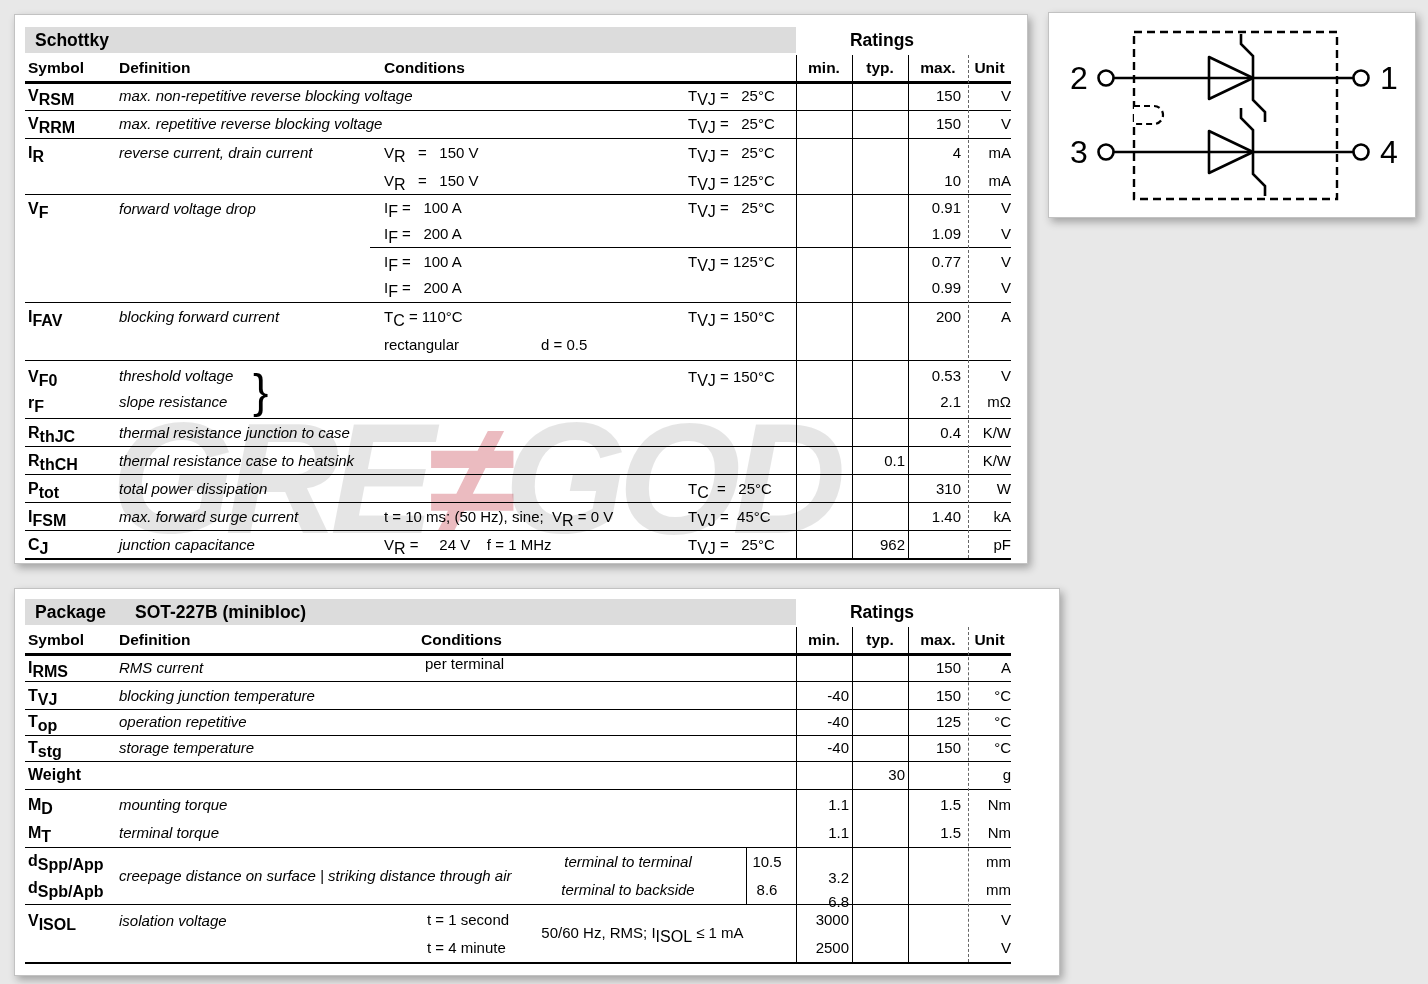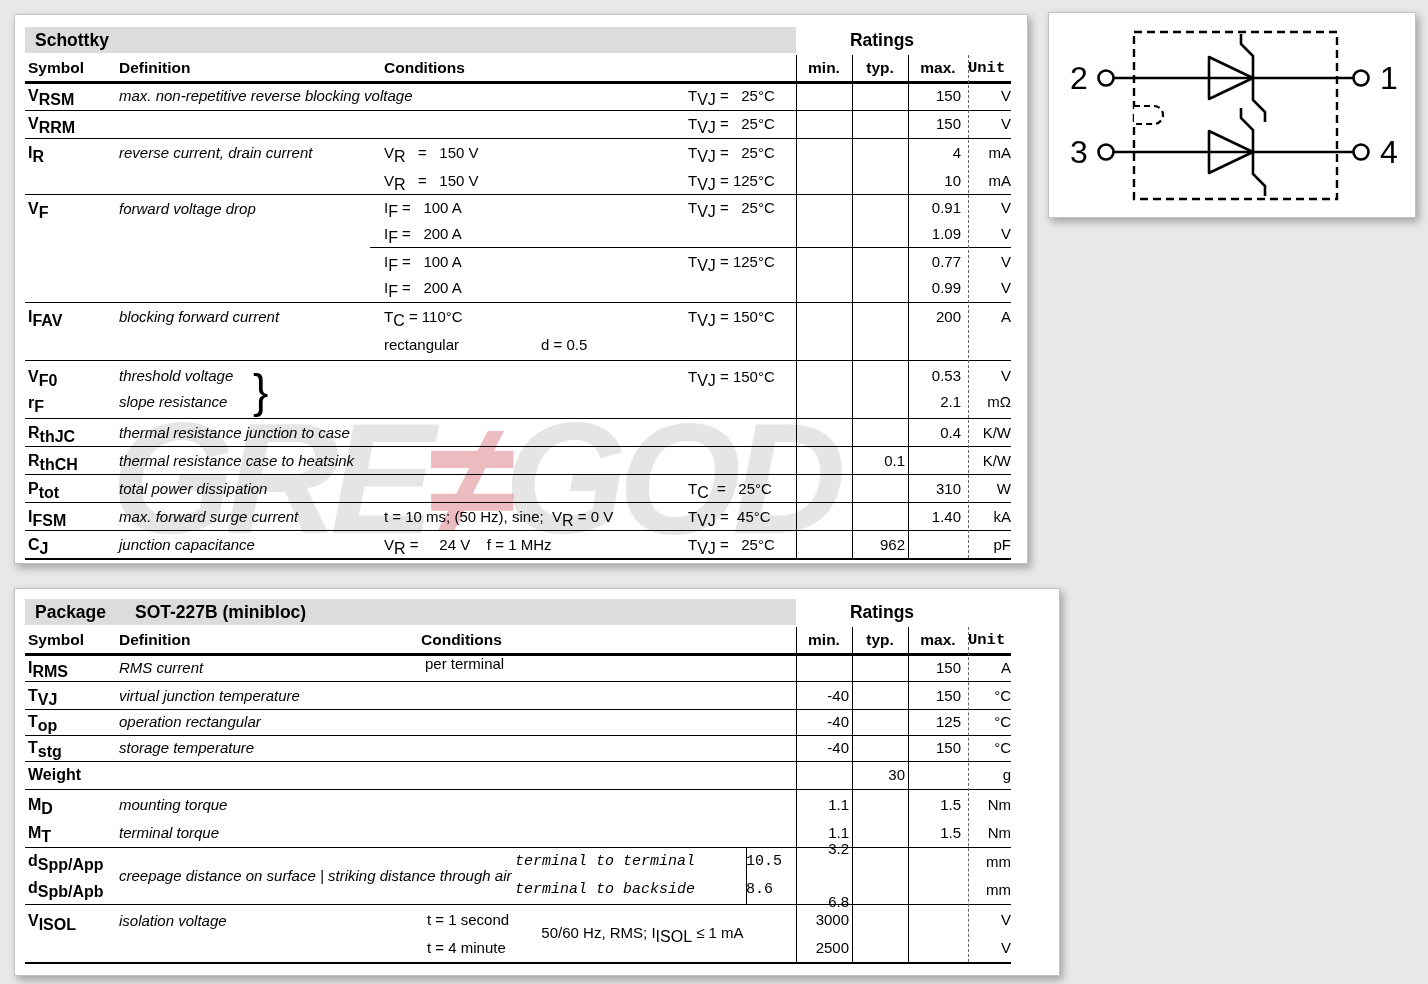--- a/index.html
+++ b/index.html
@@ -19,21 +19,21 @@
   .h26{line-height:26px;height:26px;}
   .h57{line-height:57px;height:57px;}
   .h58{line-height:58px;height:58px;}
   .b{font-weight:bold;}
   .t17{font-size:17.5px;}
   .hdr{font-weight:bold;font-size:15.5px;}
   .sym{font-weight:bold;font-size:16px;}
   .c sub{font-size:16px;line-height:0;}
   .def{font-style:italic;}
   .ctr{text-align:center;}
-  .rt{text-align:left;font-family:Liberation Mono, monospace;}
+  .rt{text-align:center;}
   .min{left:781px;width:53px;text-align:right;}
   .typ{left:837px;width:53px;text-align:right;}
   .max{left:893px;width:53px;text-align:right;}
   .unit{left:953px;width:43px;text-align:right;}
   .hl{position:absolute;left:10px;width:986px;height:1.4px;background:#000;}
   .thick{height:2.7px;}
   .vl{position:absolute;width:1.4px;background:#000;}
   .vld{position:absolute;width:0;border-left:1.5px dashed #666;}
   .brace{position:absolute;font-size:46px;font-weight:300;line-height:54px;height:54px;}
   .wm{position:absolute;left:96px;top:388px;z-index:0;font-style:italic;font-weight:bold;
@@ -78,20 +78,21 @@
     <div class="vl" style="left:893px;top:40px;height:503px"></div>
     <div class="vld" style="left:953px;top:40px;height:503px"></div>
 
     <div class="c sym" style="left:13px;top:67px">V<sub>RSM</sub></div>
     <div class="c def" style="left:104px;top:67px">max. non-repetitive reverse blocking voltage</div>
     <div class="c" style="left:673px;top:67px">T<sub>VJ</sub> =   25°C</div>
     <div class="c max" style="top:67px">150</div>
     <div class="c unit" style="top:67px">V</div>
 
     <div class="c sym" style="left:13px;top:95px">V<sub>RRM</sub></div>
+    <div class="c def" style="left:104px;top:95px">max. repetitive reverse blocking voltage</div>
     <div class="c" style="left:673px;top:95px">T<sub>VJ</sub> =   25°C</div>
     <div class="c max" style="top:95px">150</div>
     <div class="c unit" style="top:95px">V</div>
 
     <div class="c sym" style="left:13px;top:124px">I<sub>R</sub></div>
     <div class="c def" style="left:104px;top:124px">reverse current, drain current</div>
     <div class="c" style="left:369px;top:124px">V<sub>R</sub>   =   150 V</div>
     <div class="c" style="left:673px;top:124px">T<sub>VJ</sub> =   25°C</div>
     <div class="c max" style="top:124px">4</div>
     <div class="c unit" style="top:124px">mA</div>
@@ -199,27 +200,27 @@
     <div class="vld" style="left:953px;top:38px;height:335px"></div>
     <div class="vl" style="left:731px;top:258px;height:57px"></div>
 
     <div class="c sym" style="left:13px;top:65px">I<sub>RMS</sub></div>
     <div class="c def" style="left:104px;top:65px">RMS current</div>
     <div class="c h26" style="left:410px;top:62px">per terminal</div>
     <div class="c max" style="top:65px">150</div>
     <div class="c unit" style="top:65px">A</div>
 
     <div class="c sym" style="left:13px;top:93px">T<sub>VJ</sub></div>
-    <div class="c def" style="left:104px;top:93px">virtual junction temperature</div>
+    <div class="c def" style="left:104px;top:93px">blocking junction temperature</div>
     <div class="c min" style="top:93px">-40</div>
     <div class="c max" style="top:93px">150</div>
     <div class="c unit" style="top:93px">°C</div>
 
     <div class="c sym h26" style="left:13px;top:120px">T<sub>op</sub></div>
-    <div class="c def h26" style="left:104px;top:120px">operation rectangular</div>
+    <div class="c def h26" style="left:104px;top:120px">operation repetitive</div>
     <div class="c h26 min" style="top:120px">-40</div>
     <div class="c h26 max" style="top:120px">125</div>
     <div class="c h26 unit" style="top:120px">°C</div>
 
     <div class="c sym h26" style="left:13px;top:146px">T<sub>stg</sub></div>
     <div class="c def h26" style="left:104px;top:146px">storage temperature</div>
     <div class="c h26 min" style="top:146px">-40</div>
     <div class="c h26 max" style="top:146px">150</div>
     <div class="c h26 unit" style="top:146px">°C</div>
 
@@ -239,21 +240,21 @@
     <div class="c max" style="top:230px">1.5</div>
     <div class="c unit" style="top:230px">Nm</div>
 
     <div class="c sym h26" style="left:13px;top:259px">d<sub>Spp/App</sub></div>
     <div class="c sym h26" style="left:13px;top:286px">d<sub>Spb/Apb</sub></div>
     <div class="c def h57" style="left:104px;top:258px">creepage distance on surface | striking distance through air</div>
     <div class="c def h26 rt" style="left:500px;top:288px;width:226px">terminal to backside</div>
     <div class="c def h26 rt" style="left:500px;top:260px;width:226px">terminal to terminal</div>
     <div class="c h26 rt" style="left:731px;top:260px;width:42px">10.5</div>
     <div class="c h26 rt" style="left:731px;top:288px;width:42px">8.6</div>
-    <div class="c h26 min" style="top:247px">3.2</div>
+    <div class="c h26 min" style="top:276px">3.2</div>
     <div class="c h26 min" style="top:300px">6.8</div>
     <div class="c h26 unit" style="top:260px">mm</div>
     <div class="c h26 unit" style="top:288px">mm</div>
 
     <div class="c sym" style="left:13px;top:318px">V<sub>ISOL</sub></div>
     <div class="c def" style="left:104px;top:318px">isolation voltage</div>
     <div class="c h26" style="left:412px;top:318px">t = 1 second</div>
     <div class="c h26" style="left:412px;top:346px">t = 4 minute</div>
     <div class="c h58 ctr" style="left:495px;top:315px;width:265px">50/60 Hz, RMS; I<sub>ISOL</sub> ≤ 1 mA</div>
     <div class="c h26 min" style="top:318px">3000</div>

